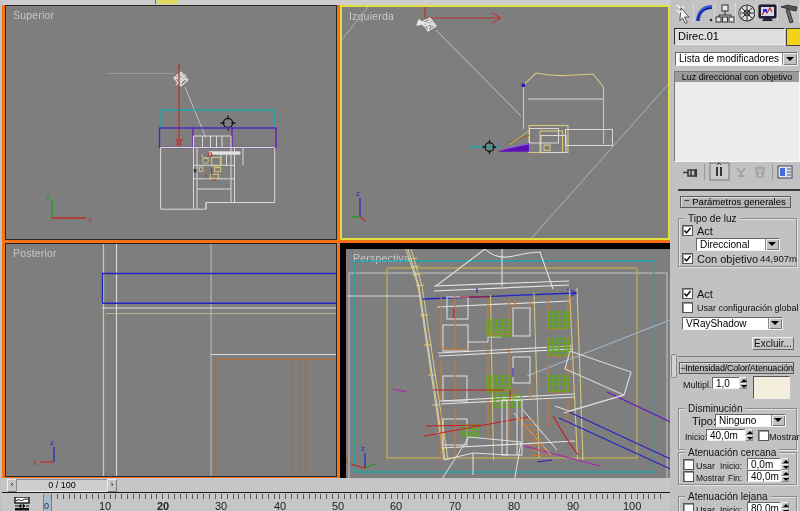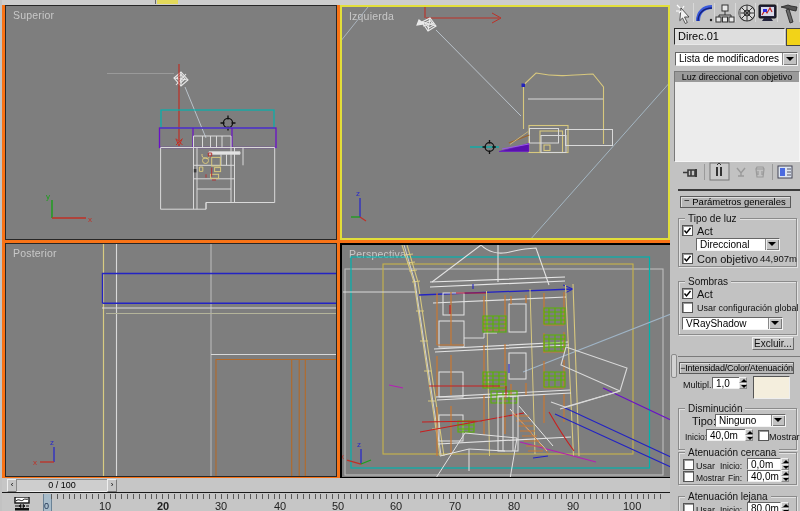--- a/index.html
+++ b/index.html
@@ -190,21 +190,21 @@
 
     <path d="M214 360V476M289.7 360V476M297.2 360V476M303.3 360V476" stroke="#b46a28" stroke-width="1.1"></path>
 
     <path d="M52 447v15" stroke="#2a2ac8" stroke-width="1.3"></path>
     <path d="M38 462h14" stroke="#c03026" stroke-width="1.3"></path>
     <text x="48" y="445" fill="#2a2ac8" font-size="8" font-family="Liberation Sans">z</text>
     <text x="31" y="465" fill="#c03026" font-size="8" font-family="Liberation Sans">x</text>
   </svg>
 </div>
 
-<div class="vp" style="left:338px;top:243px;width:328px;height:232px;border:2px solid #000000;">
+<div class="vp" style="left:338px;top:243px;width:328px;height:232px;border:6px solid #000000;">
 
   <div class="vplabel">Perspectiva</div>
   <svg width="328" height="232" viewBox="339 244 328 232" fill="none">
 
     <rect x="342" y="268" width="318" height="206" stroke="#bdbdbd" stroke-width="1.1"></rect>
 
     <rect x="348" y="256" width="298.5" height="211" stroke="#00b2ae" stroke-width="1.2"></rect>
 
     <rect x="380" y="263" width="250" height="190" stroke="#c8b44a" stroke-width="1.1"></rect>
 
@@ -425,23 +425,20 @@
   </div>
 
   <div class="cb" style="left:12px;top:253px;">
         <svg width="9" height="9" viewBox="0 0 9 9">
           <path d="M1.5 4.5l2 2.5 4-5" stroke="#000" stroke-width="1.4" fill="none"></path>
         </svg>
       </div>
   <div class="lbl" style="left:27px;top:254px;">Con objetivo</div>
   <div class="lbl" style="left:90px;top:254px;font-size:9.5px;">44,907m</div>
 
-  <div class="grpbox" style="left:8px;top:281px;width:117px;height:52px;">
-    <div class="grplabel">Sombras</div>
-  </div>
 
   <div class="cb" style="left:12px;top:288px;">
         <svg width="9" height="9" viewBox="0 0 9 9">
           <path d="M1.5 4.5l2 2.5 4-5" stroke="#000" stroke-width="1.4" fill="none"></path>
         </svg>
       </div>
   <div class="lbl" style="left:27px;top:289px;">Act</div>
 
   <div class="cb" style="left:12px;top:302px;"></div>
   <div class="lbl" style="left:27px;top:303px;font-size:9px;">Usar configuración global</div>

